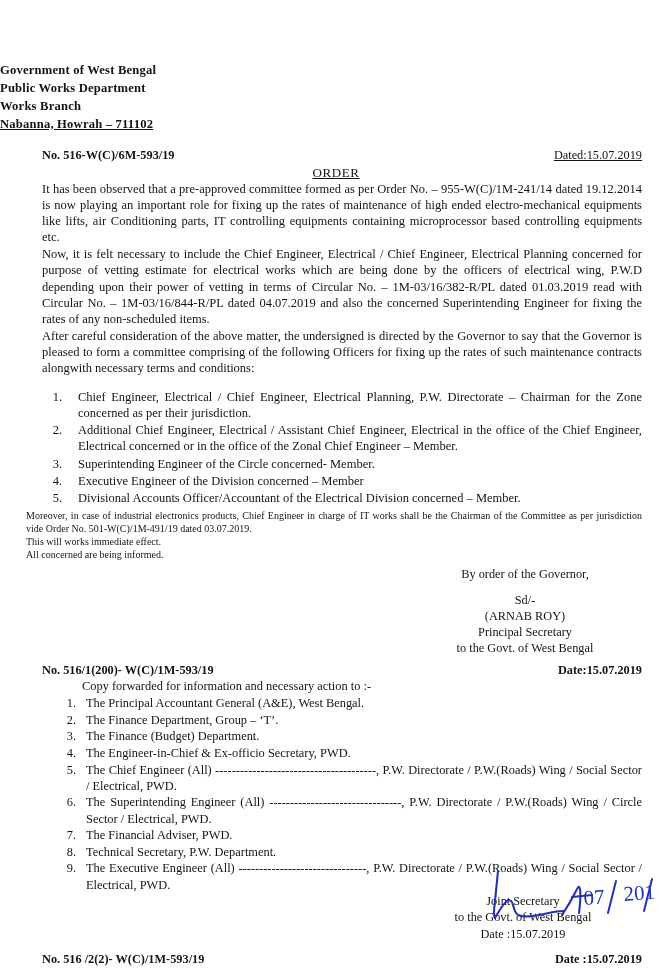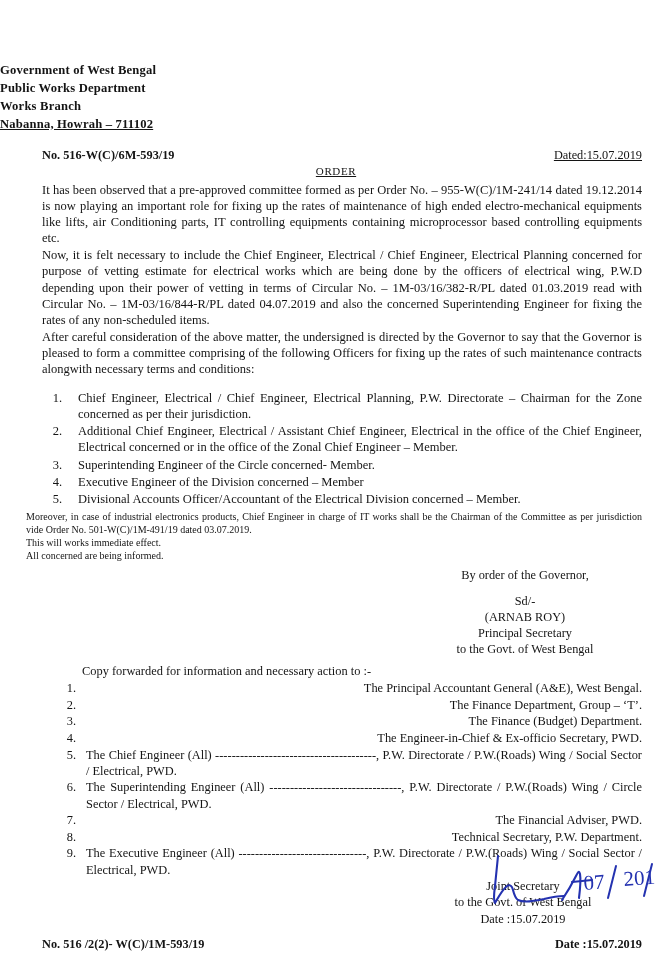--- a/index.html
+++ b/index.html
@@ -43,23 +43,22 @@
     align-items: flex-start;
     margin-top: 14px;
     padding: 0 30px 0 42px;
     font-size: 12.3px;
     font-weight: bold;
   }
   .memo-row .memo-date { font-weight: normal; text-decoration: underline; }
 
   .order-heading {
     text-align: center;
-    font-size: 11px;
+    font-size: 13px;
     margin-top: 2px;
-    margin-bottom: 5px;
   }
   .order-heading span {
     text-decoration: underline;
     letter-spacing: 0.6px;
   }
 
   
   .body-block {
     padding: 0 30px 0 42px;
     font-size: 12.5px;
@@ -148,21 +147,21 @@
     flex: 0 0 44px;
     text-align: right;
     padding-right: 10px;
     box-sizing: border-box;
   }
   .f-text {
     flex: 1 1 auto;
     text-align: justify;
     text-justify: inter-word;
   }
-  .f-text.nojustify { text-align: right; }
+  .f-text.nojustify { text-align: left; }
 
   .sig2 {
     text-align: center;
     font-size: 12.3px;
     line-height: 1.32;
     width: 250px;
     margin-left: 398px;
     position: relative;
   }
 
@@ -234,20 +233,24 @@
   <div class="spacer-sm"></div>
   <div class="sig">
     <div class="byorder sig-line">By order of the Governor,</div>
     <div class="sig-line">Sd/-</div>
     <div class="sig-line">(ARNAB ROY)</div>
     <div class="sig-line">Principal Secretary</div>
     <div class="sig-line">to the Govt. of West Bengal</div>
   </div>
 
   <div class="fwd-section">
+    <div class="fwd-head">
+      <div>No. 516/1(200)- W(C)/1M-593/19</div>
+      <div>Date:15.07.2019</div>
+    </div>
     <div class="fwd-sub">Copy forwarded for information and necessary action to :-</div>
     <div class="fwd-list">
       <div class="f-item">
         <div class="f-num">1.</div>
         <div class="f-text nojustify">The Principal Accountant General (A&amp;E), West Bengal.</div>
       </div>
       <div class="f-item">
         <div class="f-num">2.</div>
         <div class="f-text nojustify">The Finance Department, Group – ‘T’.</div>
       </div>

